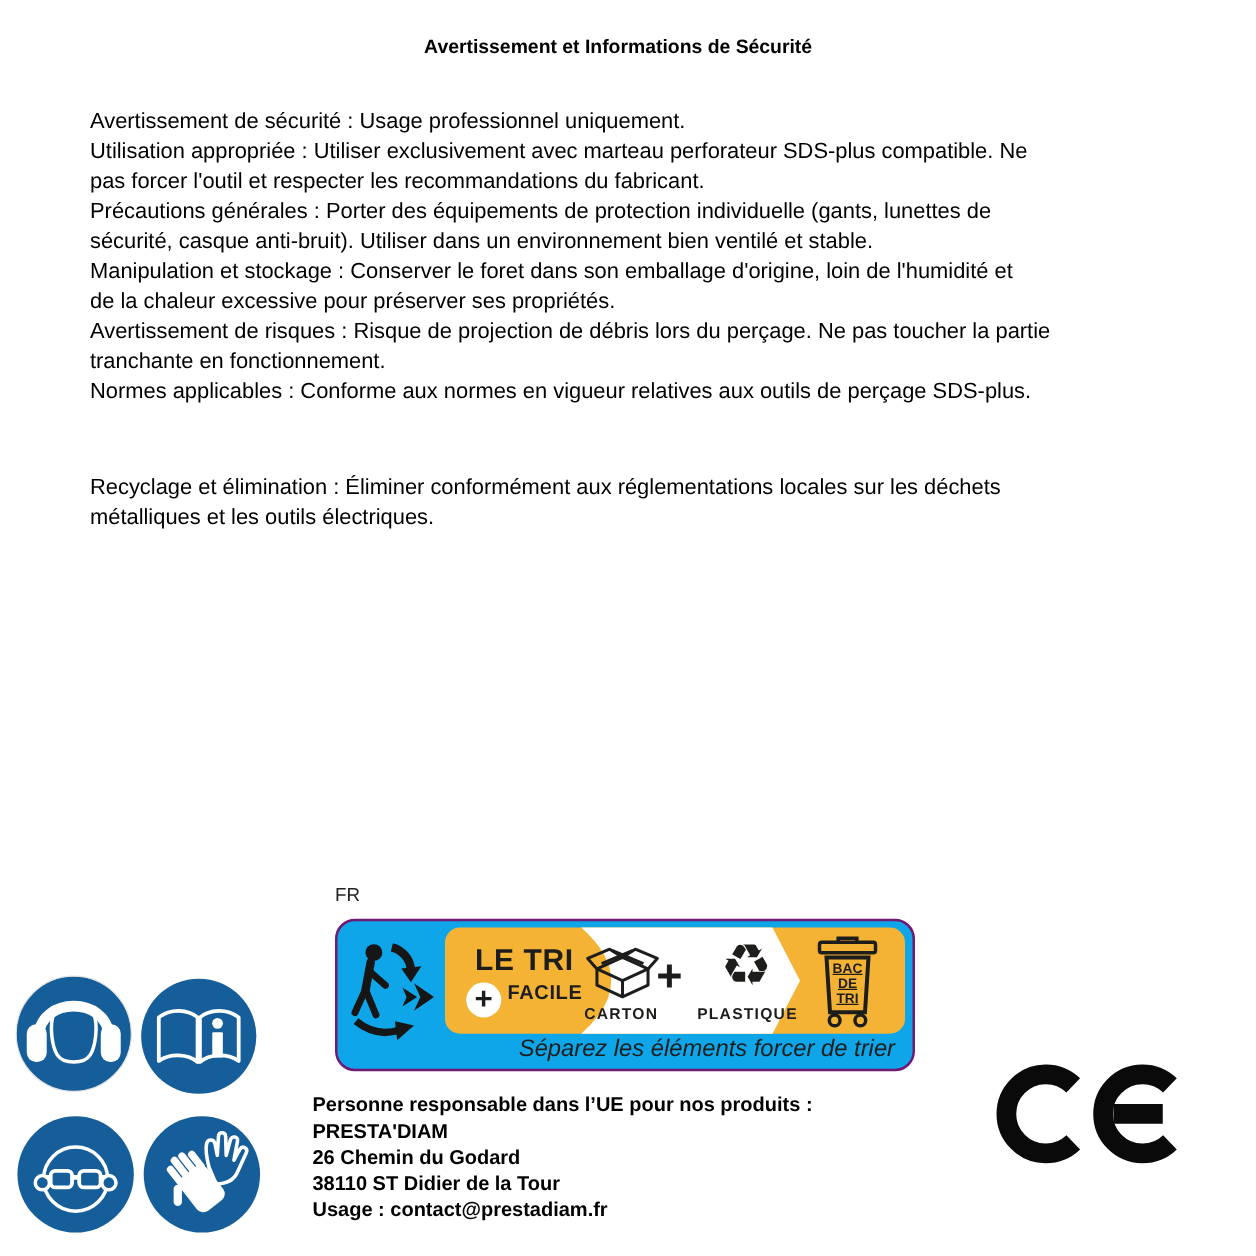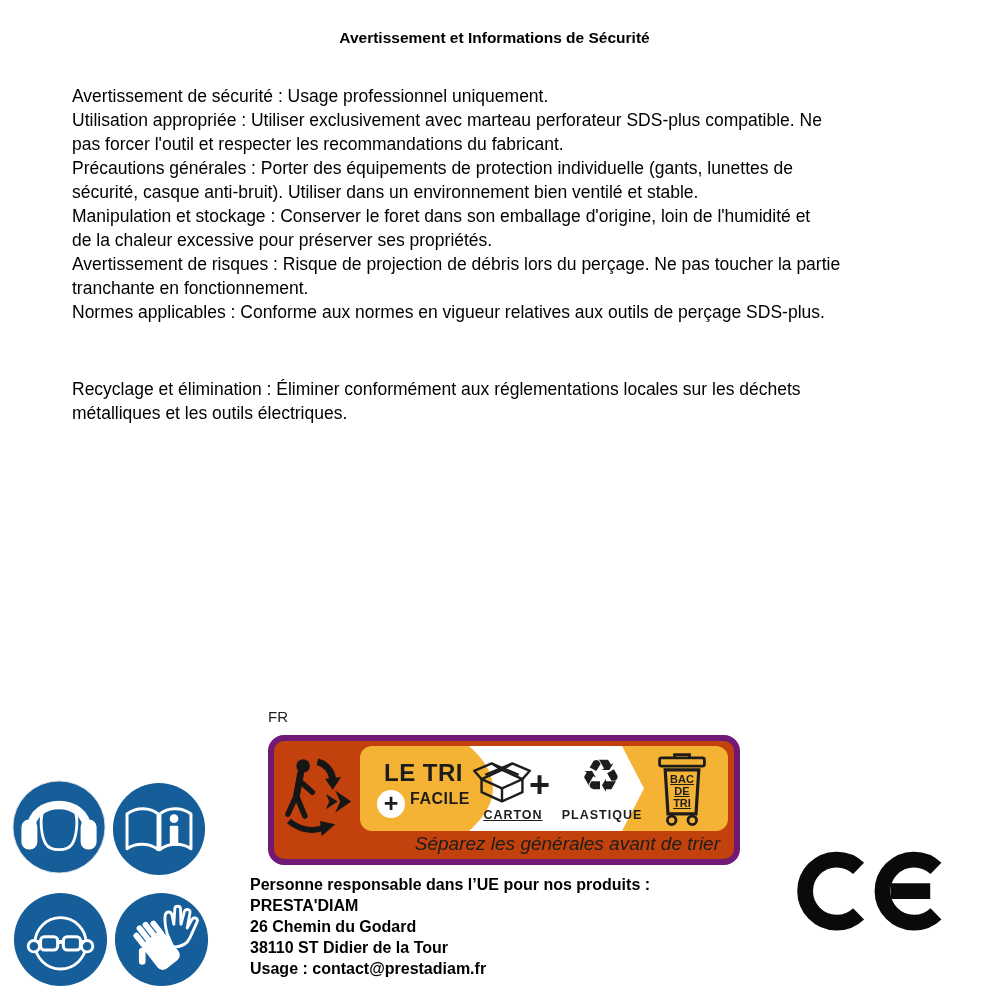--- a/index.html
+++ b/index.html
@@ -13,33 +13,33 @@
   
   .text-block{position:absolute;left:72px;top:84px;width:935px;font-size:17.5px;line-height:24px;}
   .para{white-space:pre-line;}
   .recycling-para{white-space:pre-line;margin-top:53px;}
 
   
   .fr-label{position:absolute;left:268px;top:708px;font-size:15px;font-weight:normal;color:#222;}
 
   
   .tri-badge{position:absolute;left:268px;top:735px;width:460px;height:118px;
-             background:#c2410c;border:6px solid #701a75;border-radius:16px;}
+             background:#0ea5e9;border:2px solid #701a75;border-radius:16px;}
   .tri-badge .band-svg{position:absolute;left:0;top:0;}
   .triman{position:absolute;left:8px;top:6px;}
   .tri-head1{position:absolute;left:110px;top:18px;font-size:24px;font-weight:800;
              letter-spacing:.5px;color:#1d1d1b;}
   .tri-plus-circle{position:absolute;left:103px;top:49px;width:28px;height:28px;border-radius:50%;
              background:#fff;color:#1d1d1b;font-size:25px;font-weight:800;text-align:center;line-height:26px;}
   .tri-head2{position:absolute;left:136px;top:49px;font-size:16px;font-weight:700;
              letter-spacing:.5px;color:#1d1d1b;}
   .carton-icon{position:absolute;left:196px;top:14px;}
   .mat-label{position:absolute;top:67px;width:90px;text-align:center;font-size:12.5px;
              font-weight:bold;letter-spacing:1px;color:#1d1d1b;}
-  .carton-label{left:194px;text-decoration:underline;}
+  .carton-label{left:182px;}
   .plast-label{left:283px;}
   .mid-plus{position:absolute;left:255px;top:23px;font-size:36px;font-weight:800;color:#1d1d1b;}
   .plast-icon{position:absolute;left:299px;top:8px;width:56px;text-align:center;
               font-size:46px;line-height:54px;color:#1d1d1b;font-family:"DejaVu Sans",sans-serif;}
   .bin-icon{position:absolute;left:380px;top:11px;}
   .bin-text{position:absolute;left:380px;top:32px;width:56px;text-align:center;
             font-size:11px;font-weight:800;line-height:12px;color:#1d1d1b;text-decoration:underline;}
   .tagline{position:absolute;right:14px;top:92px;font-size:19px;font-style:italic;color:#1d1d1b;}
 
   
@@ -127,21 +127,21 @@
       <path d="M12,19 L48,19 L45,66 L15,66 Z" stroke-width="3.4"></path>
       <circle cx="19" cy="73" r="4.6" stroke-width="3"></circle>
       <circle cx="41" cy="73" r="4.6" stroke-width="3"></circle>
     </svg>
     <div class="bin-text">
       <div>BAC</div>
       <div>DE</div>
       <div>TRI</div>
     </div>
 
-    <div class="tagline">Séparez les générales avant de trier</div>
+    <div class="tagline">Séparez les éléments forcer de trier</div>
   </div>
 
   <div class="footer-block">
     <div>Personne responsable dans l’UE pour nos produits :</div>
     <div>PRESTA'DIAM</div>
     <div>26 Chemin du Godard</div>
     <div>38110 ST Didier de la Tour</div>
     <div>Usage : contact@prestadiam.fr</div>
   </div>
 

